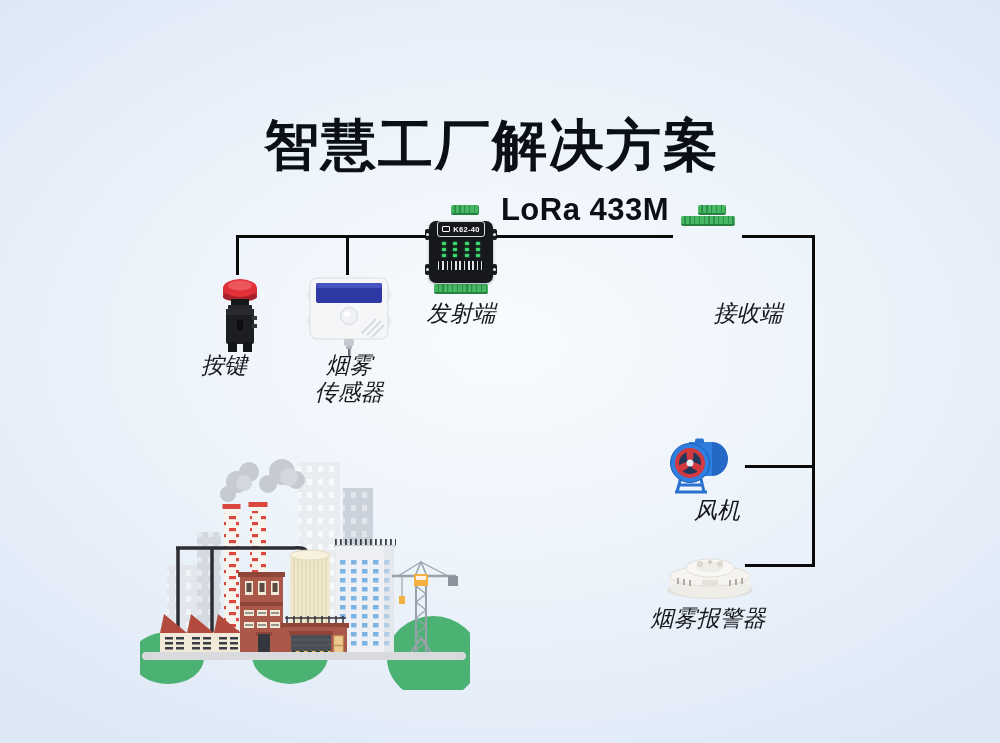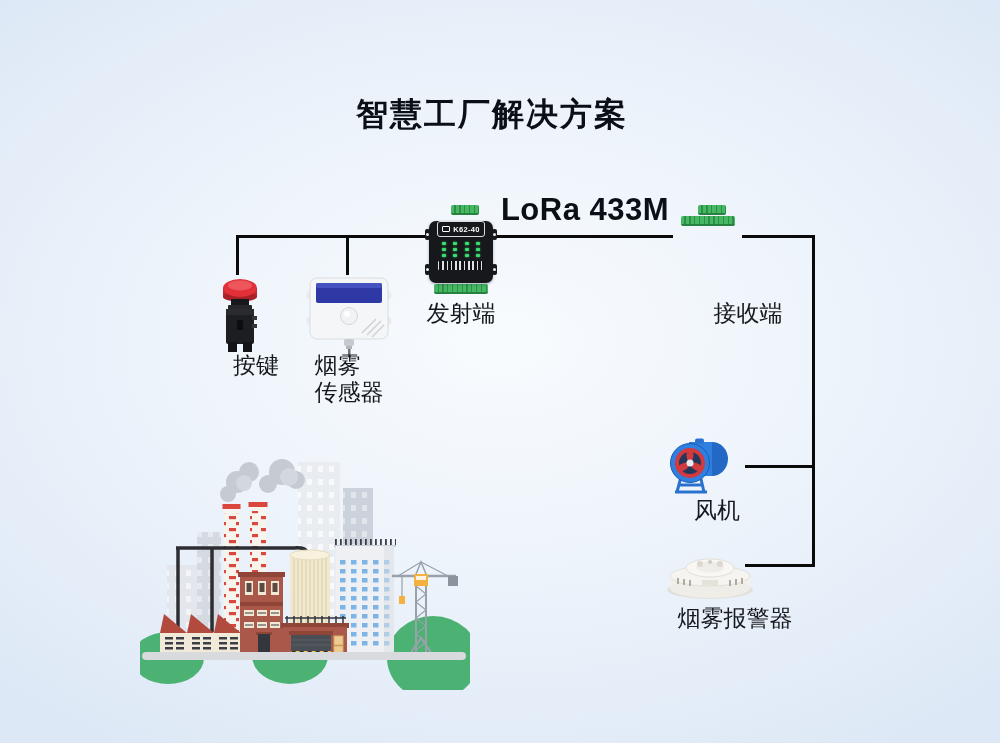--- a/index.html
+++ b/index.html
@@ -3,29 +3,29 @@
 <meta charset="utf-8">
 <style>
   html,body{margin:0;padding:0;}
   body{font-family:"Liberation Sans","DejaVu Sans",sans-serif;}
   .stage{
     position:relative;width:1000px;height:743px;overflow:hidden;
     background:radial-gradient(ellipse 720px 480px at 50% 46%, #f8fbfe 0%, #eef4fb 45%, #dde8f6 100%);
   }
   .title{
     position:absolute;left:0;right:16px;top:72px;text-align:center;
-    font-size:32px;font-weight:900;letter-spacing:2px;color:#0b0f16;
+    font-size:55px;font-weight:900;letter-spacing:2px;color:#0b0f16;
   }
   .lora-label{
     position:absolute;left:585px;top:192px;transform:translateX(-50%);
     font-size:31px;font-weight:800;color:#0b0f16;letter-spacing:.5px;white-space:nowrap;
   }
   .caption{
     position:absolute;transform:translateX(-50%);font-size:23px;font-weight:500;
-    color:#15181c;line-height:27px;white-space:nowrap;
+    color:#15181c;text-align:center;line-height:27px;white-space:nowrap;font-style:italic;
   }
   .caption span{display:block;}
   .ln{position:absolute;background:#0a0a0a;}
   .ln.h{height:3px;}
   .ln.v{width:3px;}
 
   
   .module{position:absolute;width:64px;}
   .module .term{
     height:10px;border-radius:2px;
@@ -124,21 +124,21 @@
       <rect x="14" y="29" width="24" height="5" rx="1" fill="#26272b"></rect>
       <rect x="12" y="33" width="28" height="35" rx="2" fill="#1d1e22"></rect>
       <rect x="12" y="33" width="28" height="6" fill="#2a2b30"></rect>
       <rect x="23" y="44" width="6" height="10" fill="#0c0d10"></rect>
       <rect x="38" y="40" width="5" height="4" fill="#34353a"></rect>
       <rect x="38" y="48" width="5" height="4" fill="#34353a"></rect>
       <rect x="14" y="66" width="9" height="10" fill="#131418"></rect>
       <rect x="29" y="66" width="9" height="10" fill="#131418"></rect>
     </svg>
   </div>
-  <div class="caption" style="left:256px;top:352px">按键</div>
+  <div class="caption" style="left:224px;top:352px">按键</div>
 
   <div class="dev" style="left:306px;top:273px">
     <svg width="86" height="84" viewBox="0 0 86 84">
       <circle cx="5" cy="22" r="4.5" fill="#e9ebef"></circle>
         <circle cx="5" cy="48" r="4.5" fill="#e9ebef"></circle>
       <circle cx="81" cy="22" r="4.5" fill="#e9ebef"></circle>
         <circle cx="81" cy="48" r="4.5" fill="#e9ebef"></circle>
       <rect x="4" y="5" width="78" height="61" rx="7" fill="#f5f6f8" stroke="#d9dce1"></rect>
       <rect x="10" y="10" width="66" height="20" rx="2" fill="#2e39a6"></rect>
       <rect x="10" y="10" width="66" height="5" rx="2" fill="#4a55c4" opacity="0.9"></rect>
@@ -182,21 +182,21 @@
       <ellipse cx="48" cy="36" rx="40" ry="10" fill="#f6f4f0" stroke="#e3e0d9"></ellipse>
       <path d="M16,38 V44 M22,39 V45 M28,40 V46 M68,40 V46 M74,39 V45 M80,38 V44" stroke="#a9a49a" stroke-width="1.8" fill="none"></path>
       <rect x="40" y="40" width="16" height="6" rx="1" fill="#e5e2da"></rect>
       <ellipse cx="48" cy="28" rx="24" ry="9" fill="#f8f7f4" stroke="#e2dfd8"></ellipse>
       <ellipse cx="48" cy="27" rx="14" ry="5.5" fill="#efede7"></ellipse>
       <circle cx="38" cy="24" r="3" fill="#dcd8cf"></circle>
       <circle cx="58" cy="24" r="3" fill="#dcd8cf"></circle>
       <circle cx="48" cy="22" r="2" fill="#cfcabe"></circle>
     </svg>
   </div>
-  <div class="caption" style="left:735px;top:605px">烟雾报警器</div>
+  <div class="caption" style="left:708px;top:605px">烟雾报警器</div>
 
   <div class="dev" style="left:140px;top:450px">
     <svg width="330" height="240" viewBox="0 0 330 240">
       <defs>
         <pattern id="winW" width="11" height="13" patternUnits="userSpaceOnUse">
           <rect x="2" y="3" width="5" height="6" fill="#ffffff" opacity="0.8"></rect>
         </pattern>
         <pattern id="winB" width="11" height="9" patternUnits="userSpaceOnUse">
           <rect x="2" y="2" width="5.5" height="4.5" fill="#7cb5e5"></rect>
         </pattern>

